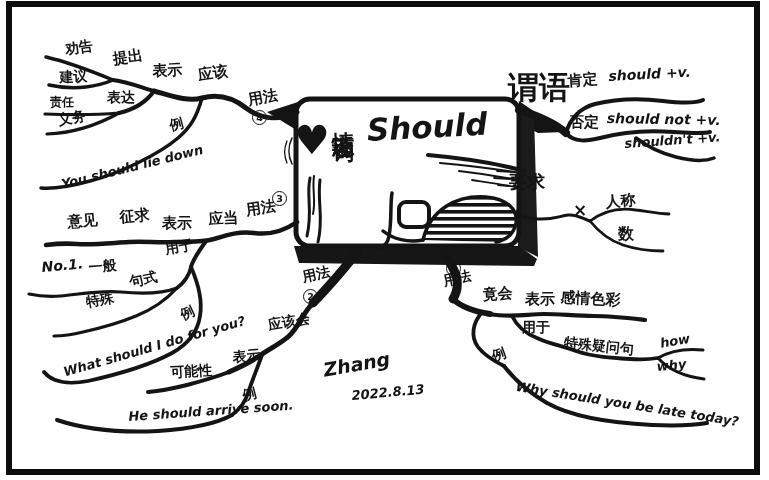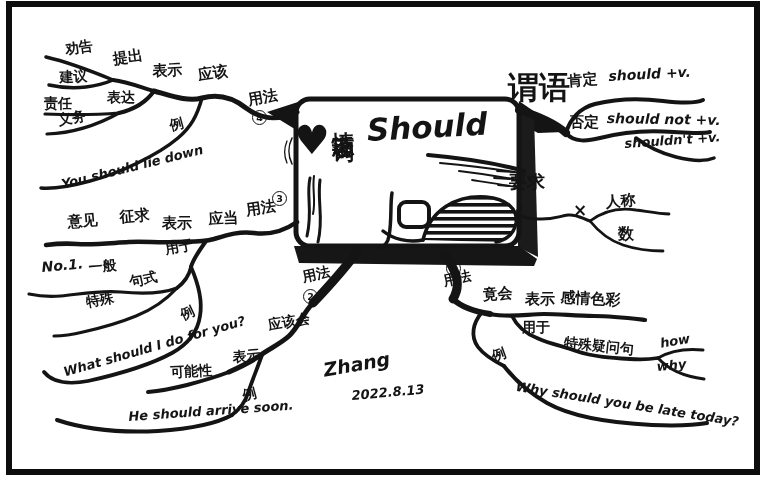--- a/index.html
+++ b/index.html
@@ -122,21 +122,21 @@
   <div class="lbl en" style="left:366px;top:114px;font-size:31px;font-weight:700;transform:rotate(-3deg);">Should</div>
 
   <div class="lbl" style="left:247px;top:93px;font-size:15px;transform:rotate(-10deg);">用法</div>
   <span class="badge" style="left:252px;top:110px;">4</span>
   <div class="lbl" style="left:197px;top:68px;font-size:15px;transform:rotate(-8deg);">应该</div>
   <div class="lbl" style="left:152px;top:64px;font-size:15px;transform:rotate(-3deg);">表示</div>
   <div class="lbl" style="left:112px;top:52px;font-size:15px;transform:rotate(-8deg);">提出</div>
   <div class="lbl" style="left:64px;top:42px;font-size:14px;transform:rotate(-8deg);">劝告</div>
   <div class="lbl" style="left:59px;top:70px;font-size:14px;transform:rotate(-3deg);">建议</div>
   <div class="lbl" style="left:107px;top:91px;font-size:14px;font-family:Liberation Mono, monospace;">表达</div>
-  <div class="lbl" style="left:44px;top:96px;font-size:14px;">责任</div>
+  <div class="lbl" style="left:50px;top:96px;font-size:12px;">责任</div>
   <div class="lbl" style="left:57px;top:113px;font-size:14px;transform:rotate(-10deg);">义务</div>
   <div class="lbl" style="left:168px;top:119px;font-size:14px;transform:rotate(-15deg);">例</div>
   <div class="lbl en" style="left:60px;top:178px;font-size:13px;transform:rotate(-14deg);">You should lie down</div>
 
   <div class="lbl" style="left:508px;top:71px;font-size:31px;">谓语</div>
   <div class="lbl" style="left:567px;top:74px;font-size:15px;transform:rotate(-5deg);">肯定</div>
   <div class="lbl en" style="left:608px;top:69px;font-size:14px;transform:rotate(-3deg);">should +v.</div>
   <div class="lbl" style="left:569px;top:115px;font-size:15px;">否定</div>
   <div class="lbl en" style="left:607px;top:111px;font-size:14px;transform:rotate(1deg);">should not +v.</div>
   <div class="lbl en" style="left:624px;top:137px;font-size:13px;transform:rotate(-4deg);">shouldn't +v.</div>

